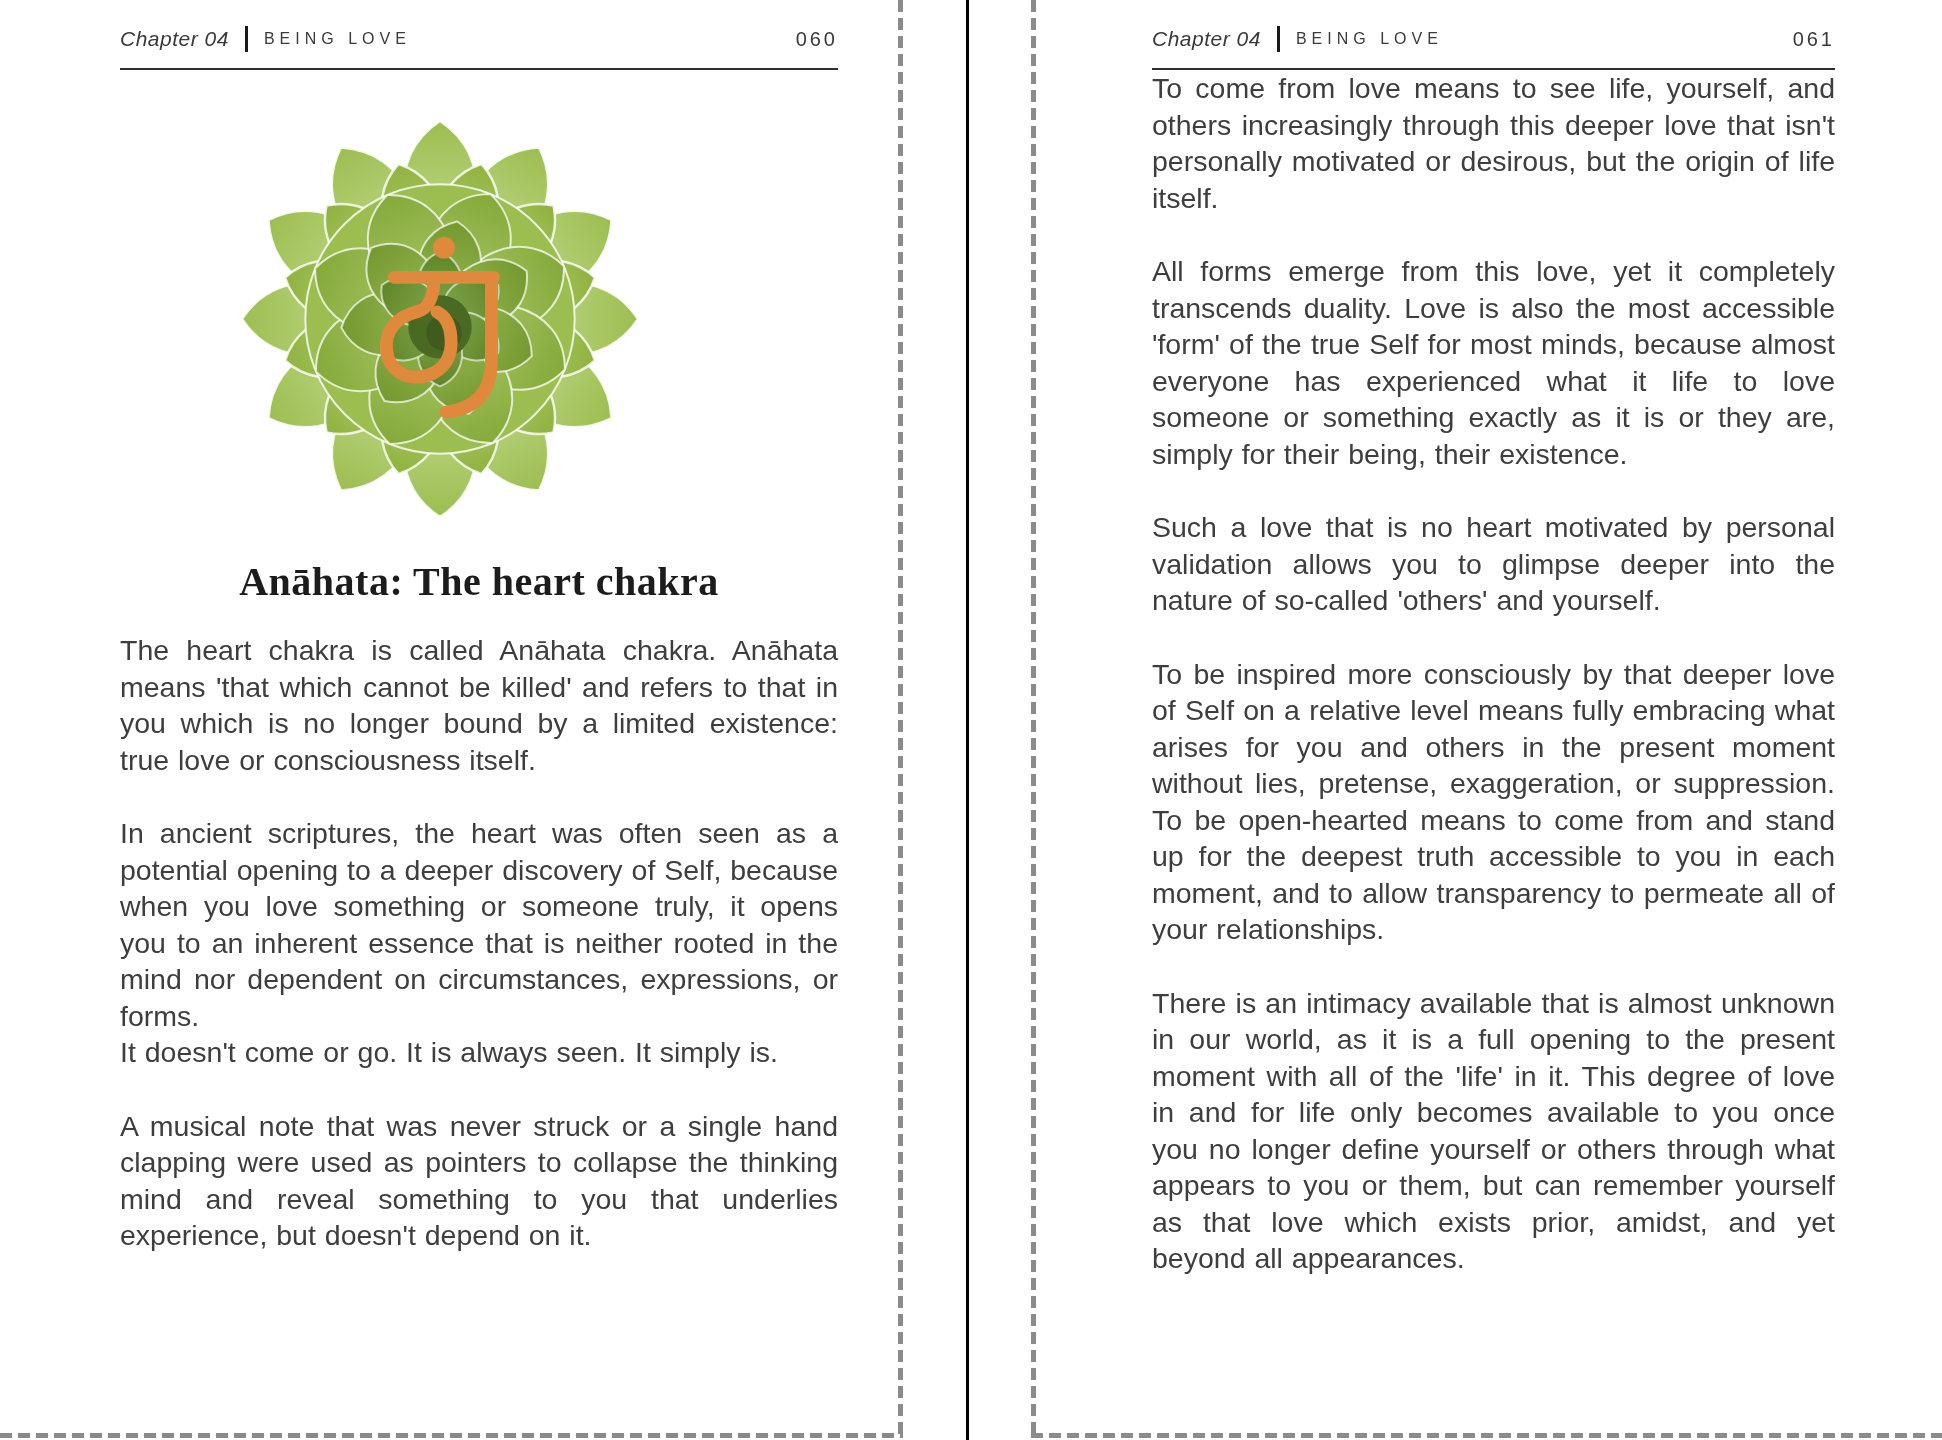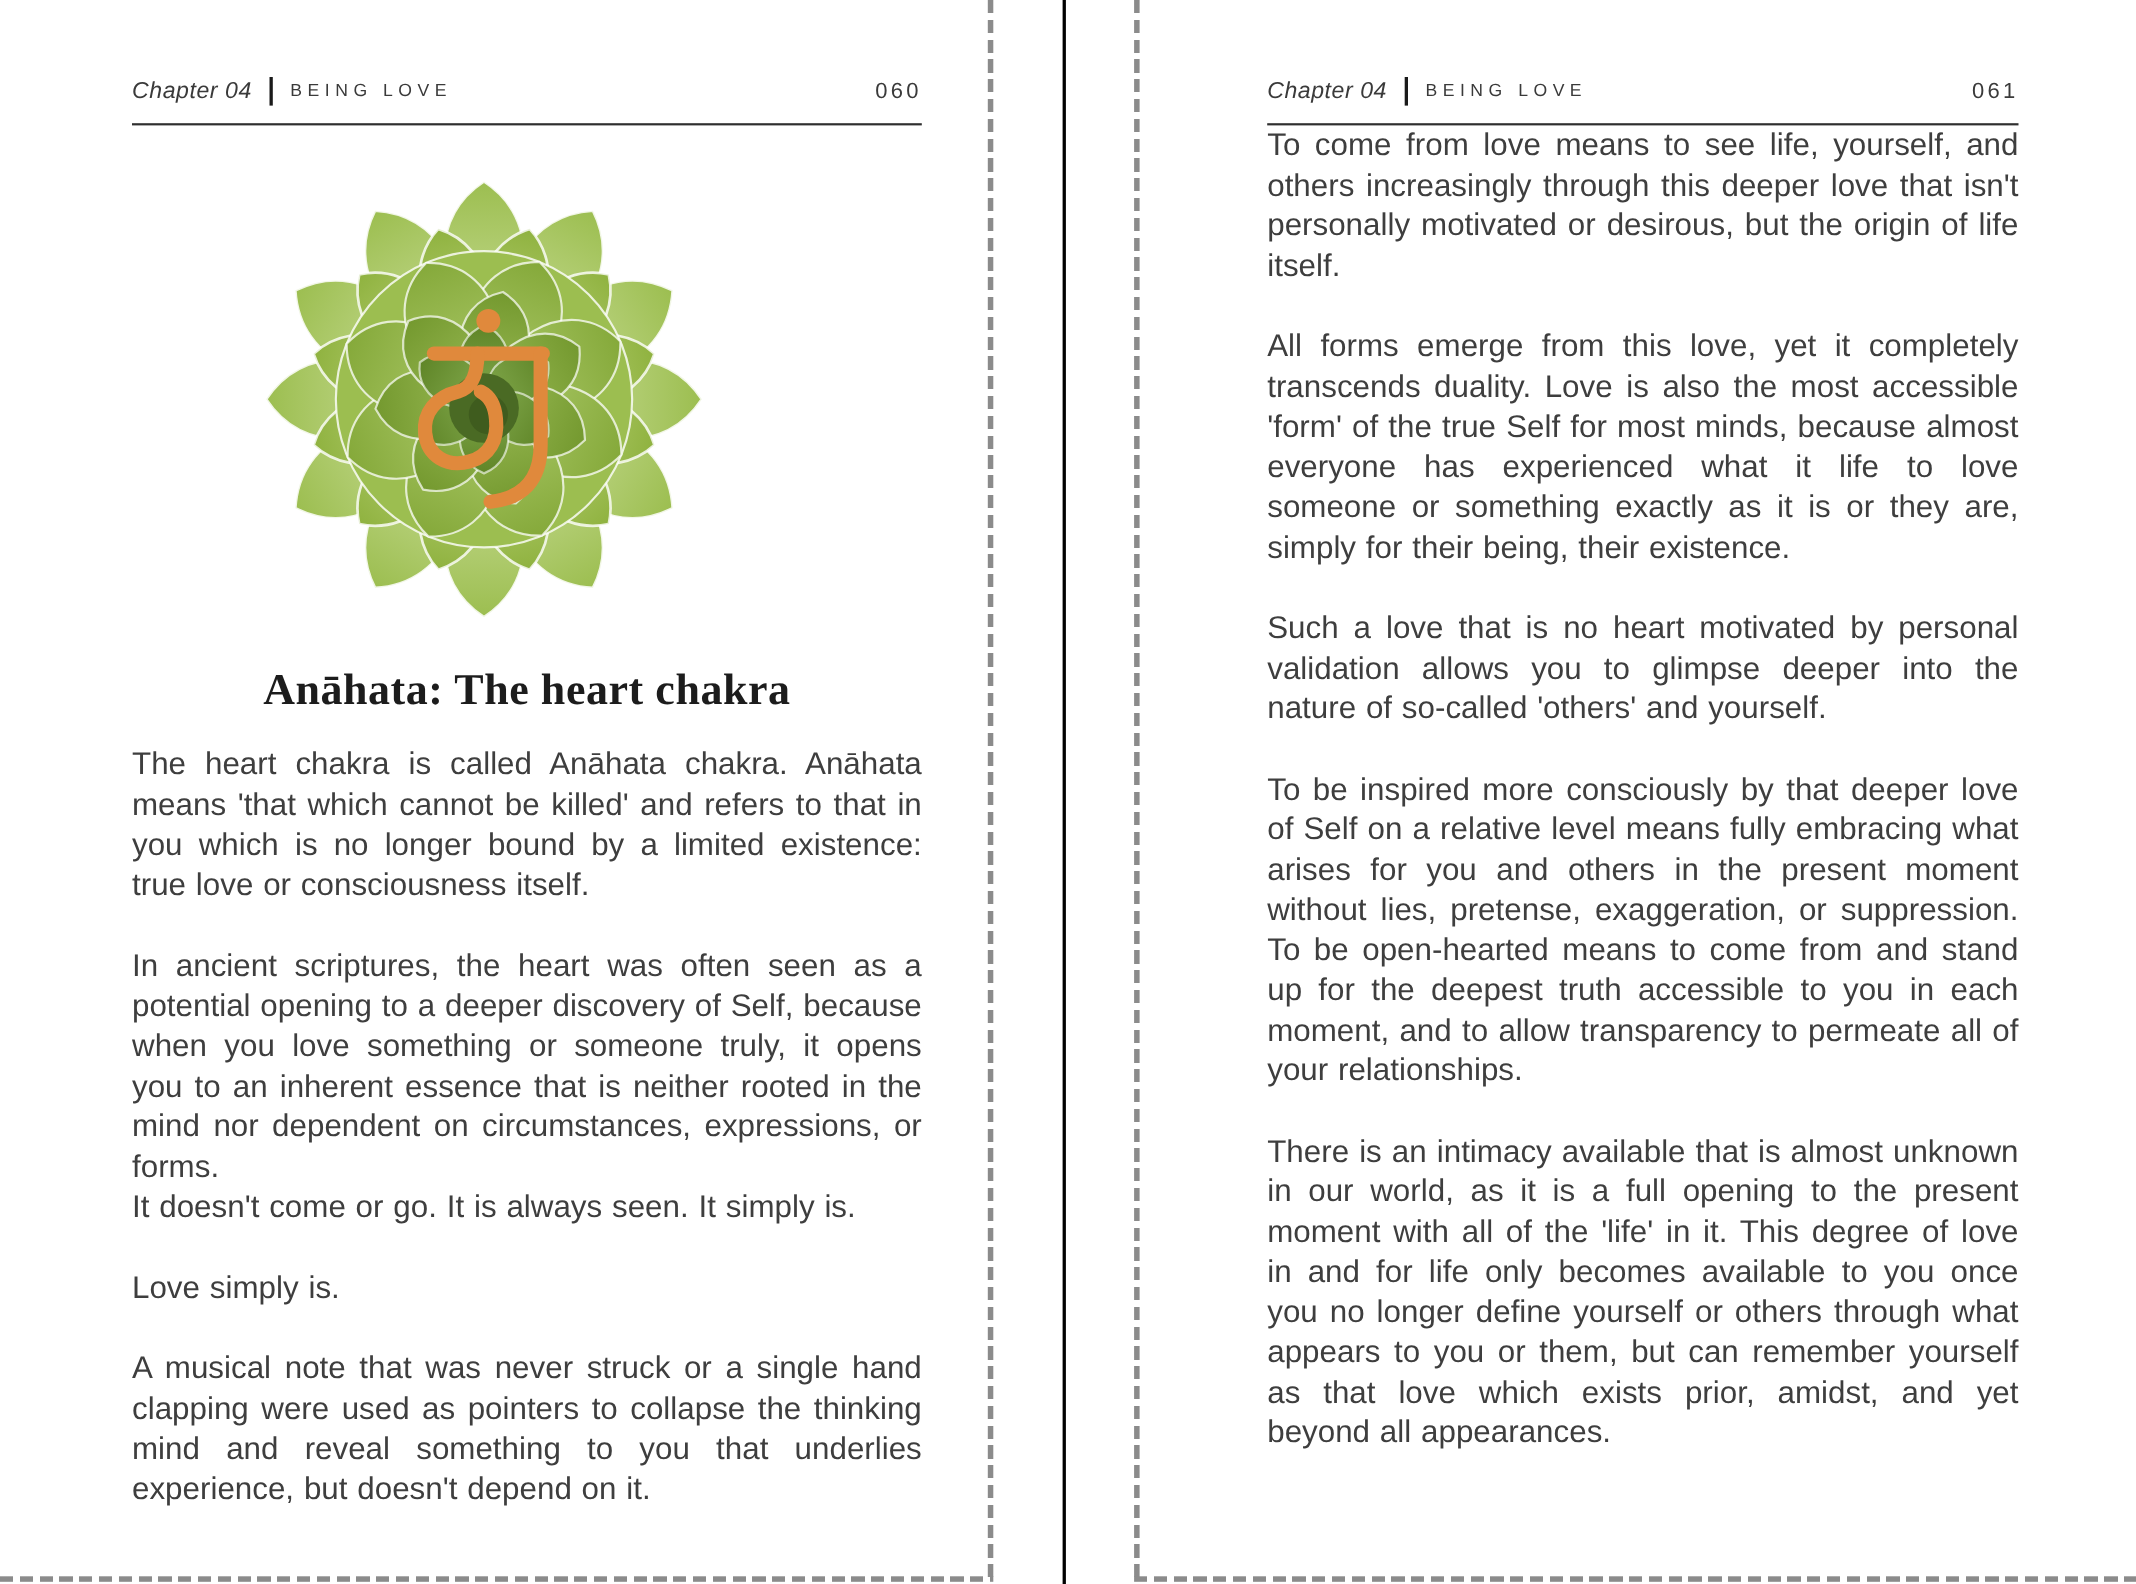--- a/index.html
+++ b/index.html
@@ -28,21 +28,20 @@
   .page.left{left:120px;width:718px;}
   .page.right{left:1152px;width:683px;}
 
   
   .page-header{
     box-sizing:border-box;
     padding:26px 0 16px 0;
     border-bottom:2px solid #2f2f2f;
     display:flex;align-items:center;gap:16px;
     color:#3a3a3a;
-    margin-top:44px;
   }
   .chapter{font-style:italic;font-size:21px;letter-spacing:.5px;}
   .hdr-sep{width:3px;height:26px;background:#1a1a1a;}
   .section{font-size:16px;letter-spacing:5px;text-align:right;}
   .page-num{margin-left:auto;font-size:20px;letter-spacing:3px;}
 
   
   .para{
     margin:0;
     font-size:28.5px;line-height:36.5px;
@@ -179,21 +178,20 @@
       <path d="M 52,-42 L 52,42 C 52,74 36,91 6,94"></path>
       <path d="M -6,-42 C -6,-24 -10,-11 -24,-7 C -44,-2 -56,12 -54,31 C -52,52 -34,63 -13,57 C 5,52 13,37 11,18 C 10,6 5,-3 -3,-7"></path>
     </g>
   </svg>
 
   <h1 class="chakra-title">Anāhata: The heart chakra</h1>
 
   <p class="para first-l">The heart chakra is called Anāhata chakra. Anāhata means 'that which cannot be killed' and refers to that in you which is no longer bound by a limited existence: true love or consciousness itself.</p>
   <p class="para gap">In ancient scriptures, the heart was often seen as a potential opening to a deeper discovery of Self, because when you love something or someone truly, it opens you to an inherent essence that is neither rooted in the mind nor dependent on circumstances, expressions, or forms.</p>
   <p class="para">It doesn't come or go. It is always seen. It simply is.</p>
-  <p class="para gap">Love simply is.</p>
   <p class="para gap">A musical note that was never struck or a single hand clapping were used as pointers to collapse the thinking mind and reveal something to you that underlies experience, but doesn't depend on it.</p>
 </div>
 
 <div class="page right">
   <div class="page-header">
     <span class="chapter">Chapter 04</span>
     <span class="hdr-sep"></span>
     <span class="section">BEING LOVE</span>
     <span class="page-num">061</span>
   </div>

